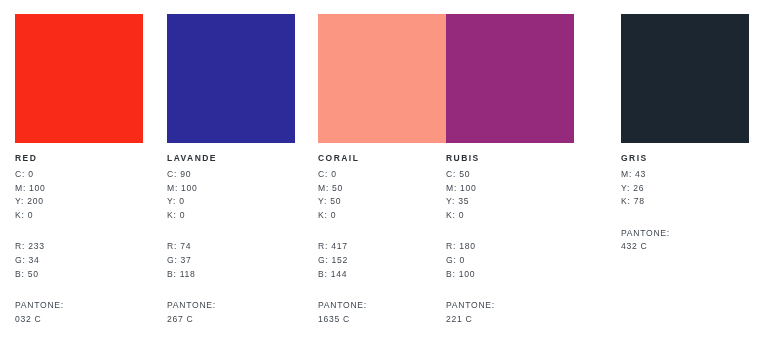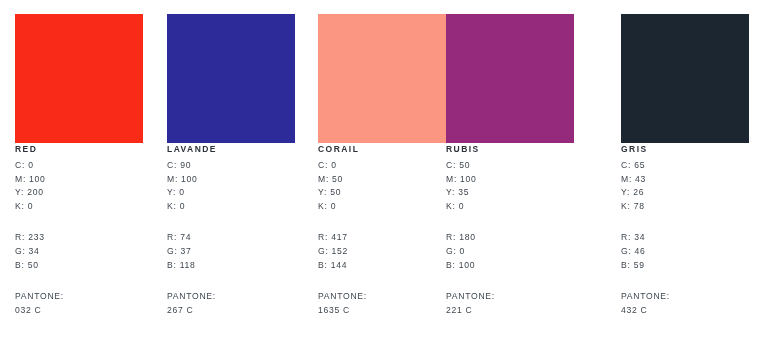--- a/index.html
+++ b/index.html
@@ -30,21 +30,21 @@
   .col-2 { left: 318px; }
   .col-3 { left: 446px; }
   .col-4 { left: 621px; }
 
   .swatch {
     width: 128px;
     height: 129px;
     display: block;
   }
   .color-name {
-    margin-top: 0;
+    margin-top: 9px;
     font-size: 8.5px;
     font-weight: bold;
     letter-spacing: 1.45px;
     color: #2b3138;
     line-height: 12px;
     white-space: nowrap;
   }
   .spec-block {
     margin-top: 4px;
   }
@@ -141,29 +141,23 @@
     <div class="spec-block pantone-block">
       <div class="spec-line">PANTONE:</div>
       <div class="spec-line">221 C</div>
     </div>
   </div>
 
   <div class="color-column col-4">
     <div class="swatch" style="background-color: rgb(28, 38, 48);"></div>
     <div class="color-name">GRIS</div>
     <div class="spec-block cmyk-block">
-      <div class="spec-line">C: 65</div>
       <div class="spec-line">M: 43</div>
       <div class="spec-line">Y: 26</div>
       <div class="spec-line">K: 78</div>
-    </div>
-    <div class="spec-block rgb-block">
-      <div class="spec-line">R: 34</div>
-      <div class="spec-line">G: 46</div>
-      <div class="spec-line">B: 59</div>
     </div>
     <div class="spec-block pantone-block">
       <div class="spec-line">PANTONE:</div>
       <div class="spec-line">432 C</div>
     </div>
 
   </div>
 
 </div>
 

